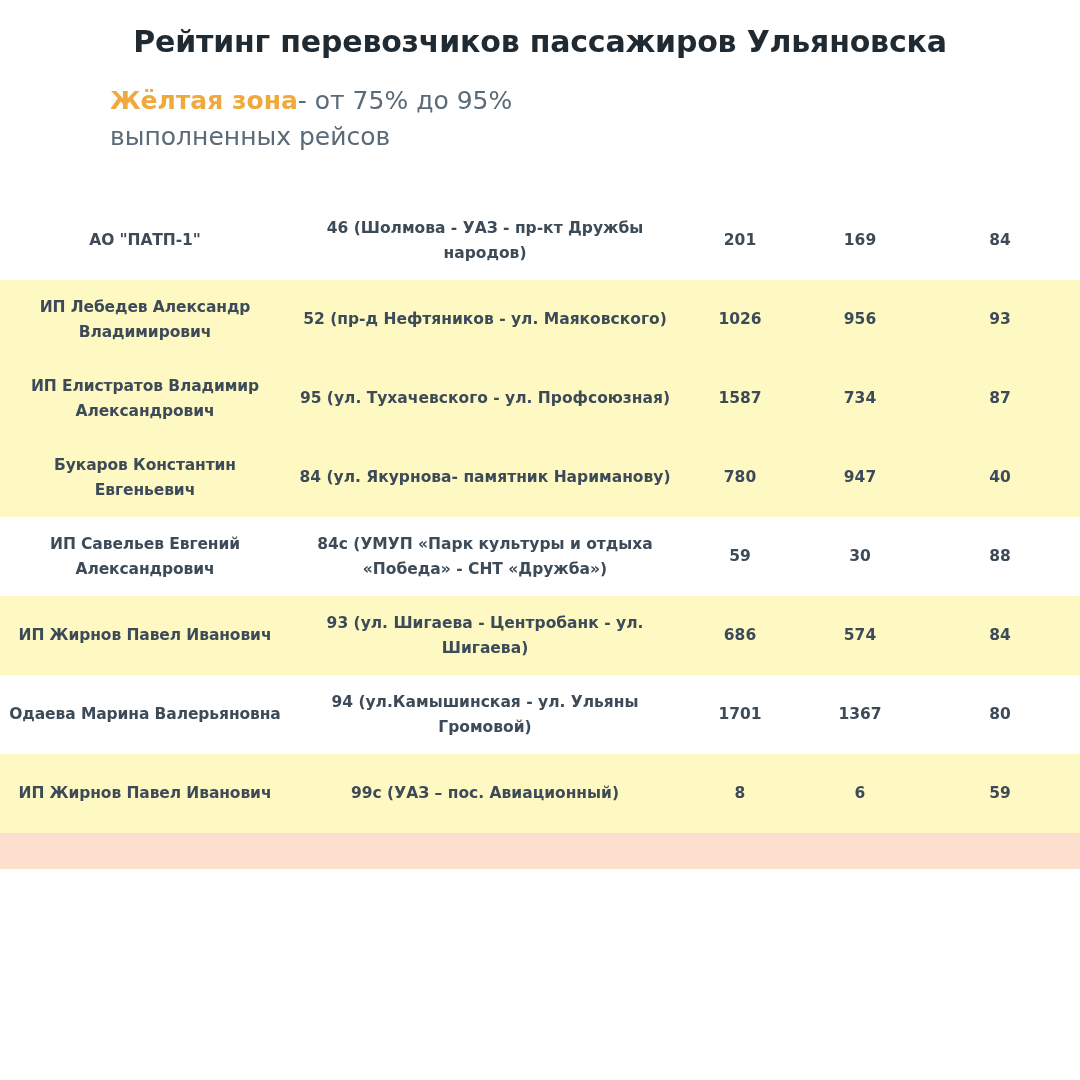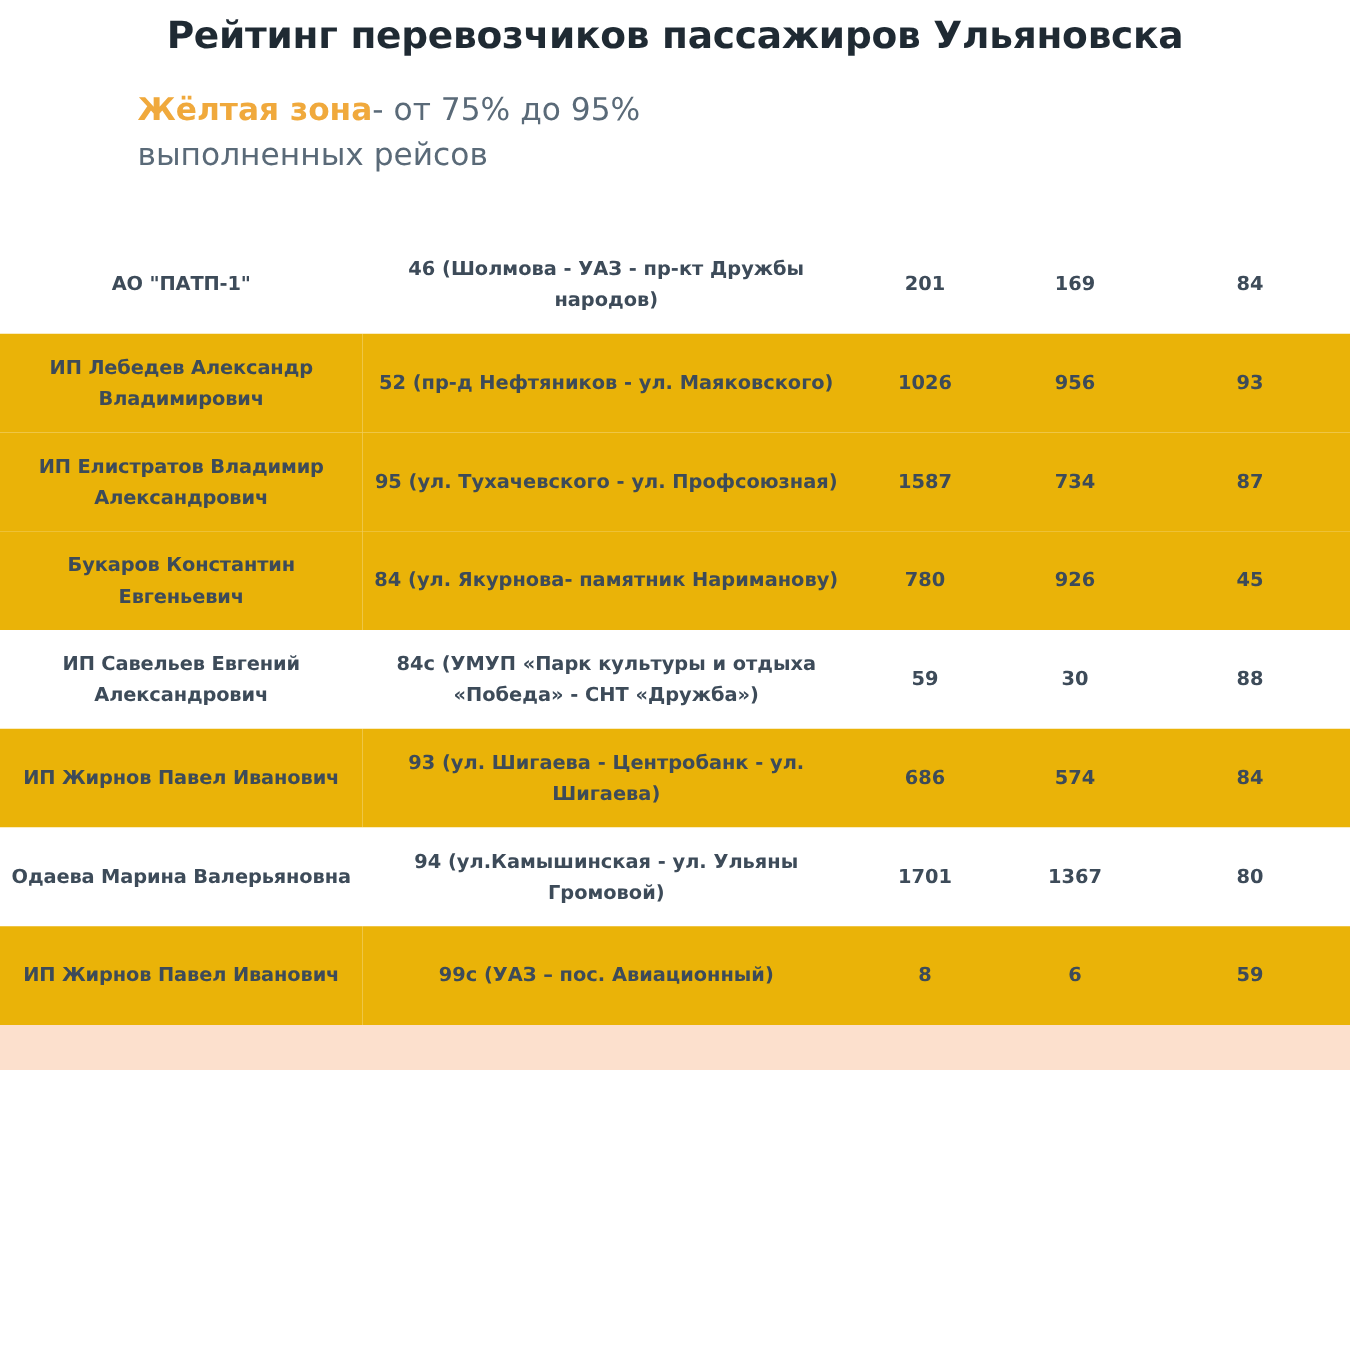--- a/index.html
+++ b/index.html
@@ -19,21 +19,21 @@
     height: 1080px;
     position: relative;
     box-sizing: border-box;
   }
   .title {
     text-align: center;
     font-size: 30px;
     font-weight: bold;
     color: #1f2a33;
     line-height: 1.36;
-    padding: 9px 60px 0 60px;
+    padding: 22px 60px 0 60px;
     letter-spacing: -0.2px;
   }
   .subtitle {
     font-size: 25px;
     color: #5a6a78;
     line-height: 1.45;
     padding: 20px 110px 0 110px;
     font-weight: normal;
   }
   .subtitle .zone {
@@ -50,21 +50,21 @@
     table-layout: fixed;
   }
   col.c-carrier { width: 290px; }
   col.c-route   { width: 390px; }
   col.c-planned { width: 120px; }
   col.c-done    { width: 120px; }
   col.c-pct     { width: 160px; }
 
   tbody tr { height: 79px; }
   tbody tr.even { background: #ffffff; }
-  tbody tr.odd  { background: #eab308; margin-top: 16px; }
+  tbody tr.odd  { background: #fef9c3; margin-top: 16px; }
 
   td {
     font-size: 15.5px;
     color: #3d4b59;
     text-align: center;
     vertical-align: middle;
     padding: 6px 4px;
     line-height: 1.62;
     font-weight: bold;
     white-space: normal;
@@ -128,22 +128,22 @@
           <td class="carrier">ИП Елистратов Владимир Александрович</td>
           <td class="route">95 (ул. Тухачевского - ул. Профсоюзная)</td>
           <td class="num">1587</td>
           <td class="num">734</td>
           <td class="num">87</td>
         </tr>
         <tr class="odd">
           <td class="carrier">Букаров Константин Евгеньевич</td>
           <td class="route">84 (ул. Якурнова- памятник Нариманову)</td>
           <td class="num">780</td>
-          <td class="num">926</td>
-          <td class="num">45</td>
+          <td class="num">947</td>
+          <td class="num">40</td>
         </tr>
         <tr class="even">
           <td class="carrier">ИП Савельев Евгений Александрович</td>
           <td class="route">84с (УМУП «Парк культуры и отдыха «Победа» - СНТ «Дружба»)</td>
           <td class="num">59</td>
           <td class="num">30</td>
           <td class="num">88</td>
         </tr>
         <tr class="odd">
           <td class="carrier">ИП Жирнов Павел Иванович</td>

